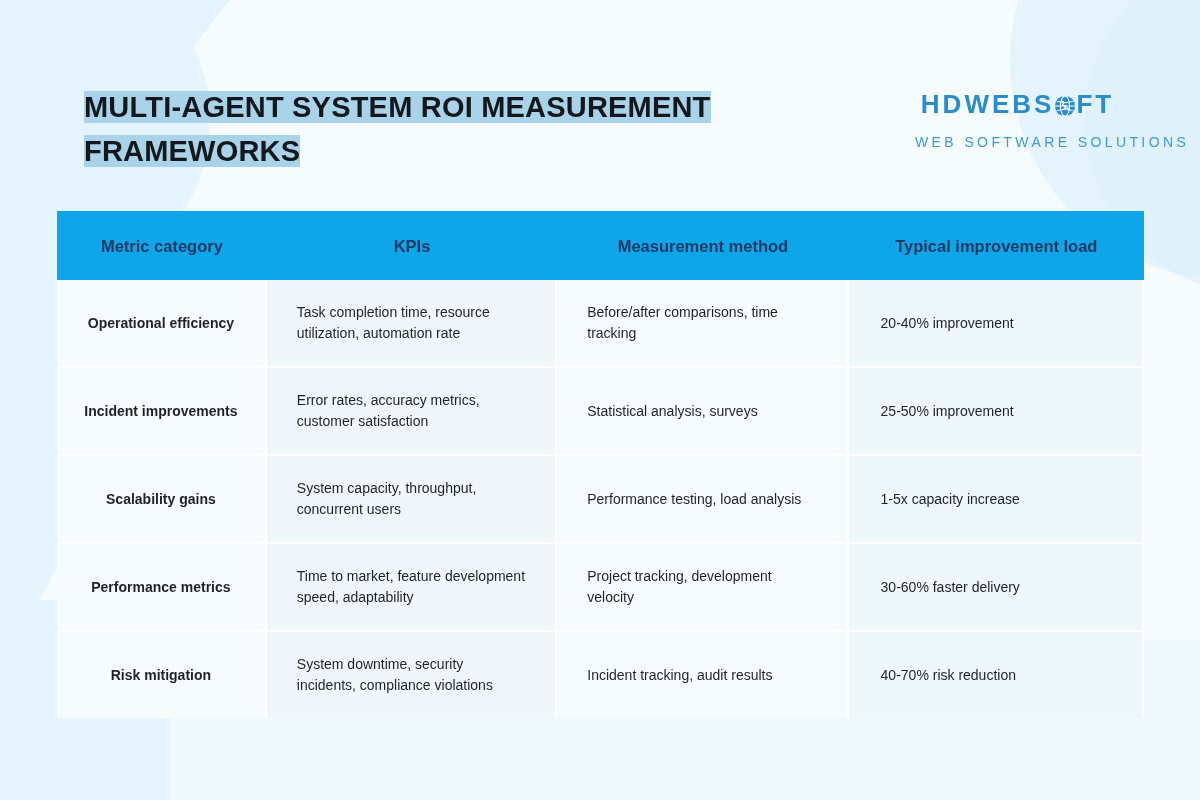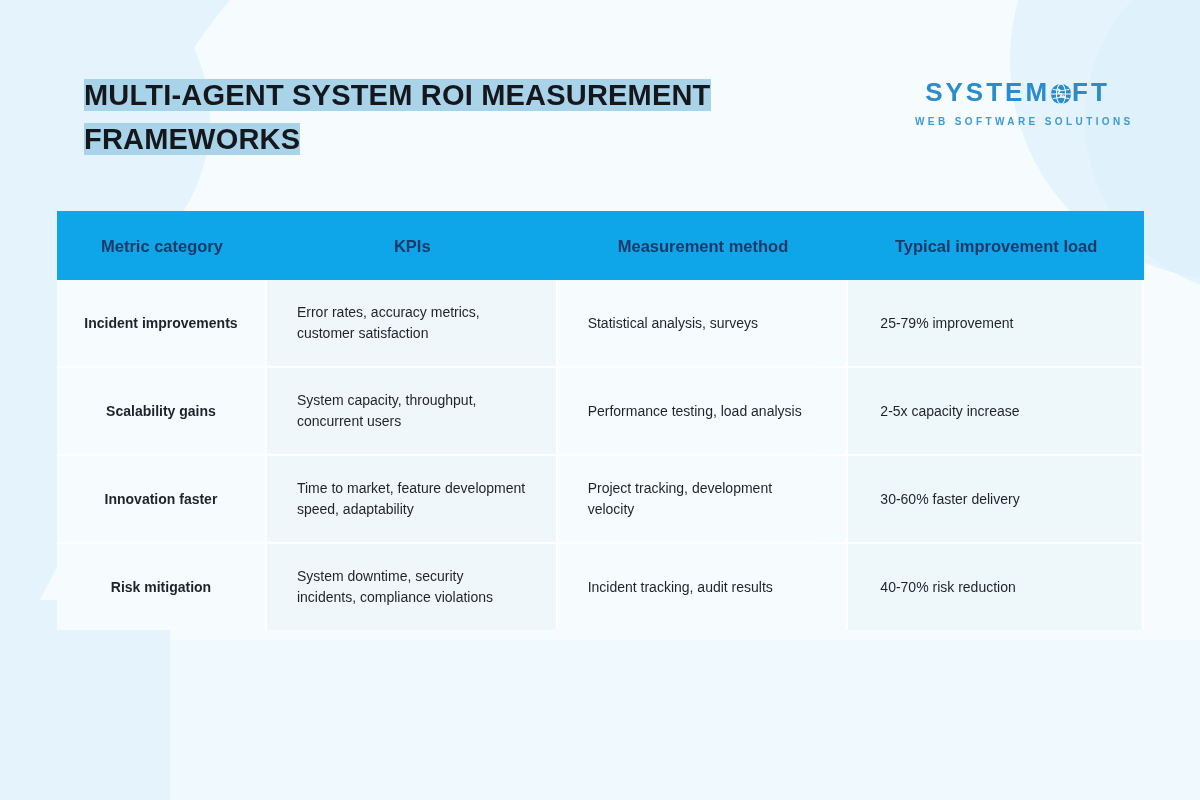--- a/index.html
+++ b/index.html
@@ -9,21 +9,21 @@
     font-family:"Liberation Sans", sans-serif;
     overflow:hidden;
     position:relative;
   }
   #bg{position:absolute;inset:0;width:1200px;height:800px;z-index:0;}
 
   #page{position:relative;z-index:2;width:1200px;height:800px;}
 
   
   .header{
-    position:absolute;left:0;top:0;width:1200px;height:200px;
+    position:absolute;left:0;top:12px;width:1200px;height:200px;
   }
   .title-wrap{
     position:absolute;left:80px;top:76px;width:760px;
   }
   .title-line{
     display:block;
     font-size:29px;
     font-weight:bold;
     letter-spacing:0.2px;
     color:#14181c;
@@ -48,22 +48,22 @@
     display:flex;align-items:center;justify-content:center;
     font-size:26px;font-weight:bold;color:#2b8ccd;
     letter-spacing:3.0px;line-height:28px;
     white-space:nowrap;
   }
   .logo-globe{
     display:inline-block;width:22px;height:22px;margin:0 0px;
     position:relative;top:1px;
   }
   .logo-sub{
-    font-size:10px;color:#3e9ad4;letter-spacing:3.4px;
-    font-weight:bold;margin-top:10px;white-space:nowrap;
+    font-size:14px;color:#3e9ad4;letter-spacing:3.4px;
+    font-weight:normal;margin-top:16px;white-space:nowrap;
   }
 
   
   .table{
     position:absolute;left:57px;top:211px;
     width:1087px;
     border-collapse:separate;
     border-spacing:0;
   }
   .table .thead-row th{
@@ -133,21 +133,21 @@
 
   <div class="header">
 
     <div class="title-wrap">
       <span class="title-line"><span class="hl">MULTI-AGENT SYSTEM ROI MEASUREMENT</span></span>
       <span class="title-line"><span class="hl">FRAMEWORKS</span></span>
     </div>
 
     <div class="logo">
       <div class="logo-main">
-        <span>SYSTEM</span>
+        <span>HDWEBS</span>
         <span class="logo-globe">
           <svg viewBox="0 0 24 24" width="22" height="22">
             <circle cx="12" cy="12" r="11" fill="#2b8ccd"></circle>
             <ellipse cx="12" cy="12" rx="5" ry="11" fill="none" stroke="#ffffff" stroke-width="1.1"></ellipse>
             <line x1="1" y1="12" x2="23" y2="12" stroke="#ffffff" stroke-width="1.1"></line>
             <path d="M3 7 Q12 10 21 7" fill="none" stroke="#ffffff" stroke-width="1"></path>
             <path d="M3 17 Q12 14 21 17" fill="none" stroke="#ffffff" stroke-width="1"></path>
             <path d="M8 6 L11 8 L9 11 L13 12 L11 15 L15 14 L17 17" fill="none" stroke="#ffffff" stroke-width="1.4" stroke-linejoin="round"></path>
           </svg>
         </span>
@@ -162,33 +162,39 @@
     <thead>
       <tr class="thead-row">
         <th>Metric category</th>
         <th>KPIs</th>
         <th>Measurement method</th>
         <th>Typical improvement load</th>
       </tr>
     </thead>
     <tbody id="tbody">
         <tr>
+          <td class="c1">Operational efficiency</td>
+          <td class="c2">Task completion time, resource utilization, automation rate</td>
+          <td class="c3">Before/after comparisons, time tracking</td>
+          <td class="c4">20-40% improvement</td>
+        </tr>
+        <tr>
           <td class="c1">Incident improvements</td>
           <td class="c2">Error rates, accuracy metrics, customer satisfaction</td>
           <td class="c3">Statistical analysis, surveys</td>
-          <td class="c4">25-79% improvement</td>
+          <td class="c4">25-50% improvement</td>
         </tr>
         <tr>
           <td class="c1">Scalability gains</td>
           <td class="c2">System capacity, throughput, concurrent users</td>
           <td class="c3">Performance testing, load analysis</td>
-          <td class="c4">2-5x capacity increase</td>
-        </tr>
-        <tr>
-          <td class="c1">Innovation faster</td>
+          <td class="c4">1-5x capacity increase</td>
+        </tr>
+        <tr>
+          <td class="c1">Performance metrics</td>
           <td class="c2">Time to market, feature development speed, adaptability</td>
           <td class="c3">Project tracking, development velocity</td>
           <td class="c4">30-60% faster delivery</td>
         </tr>
         <tr>
           <td class="c1">Risk mitigation</td>
           <td class="c2">System downtime, security incidents, compliance violations</td>
           <td class="c3">Incident tracking, audit results</td>
           <td class="c4">40-70% risk reduction</td>
         </tr>

